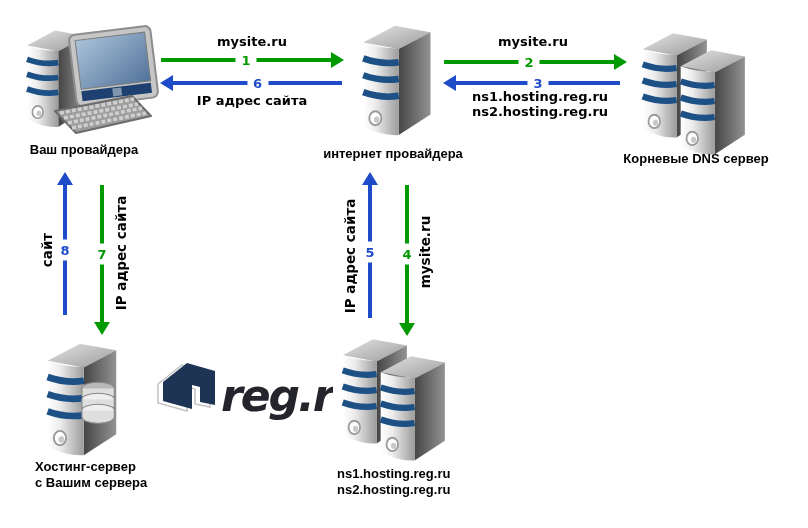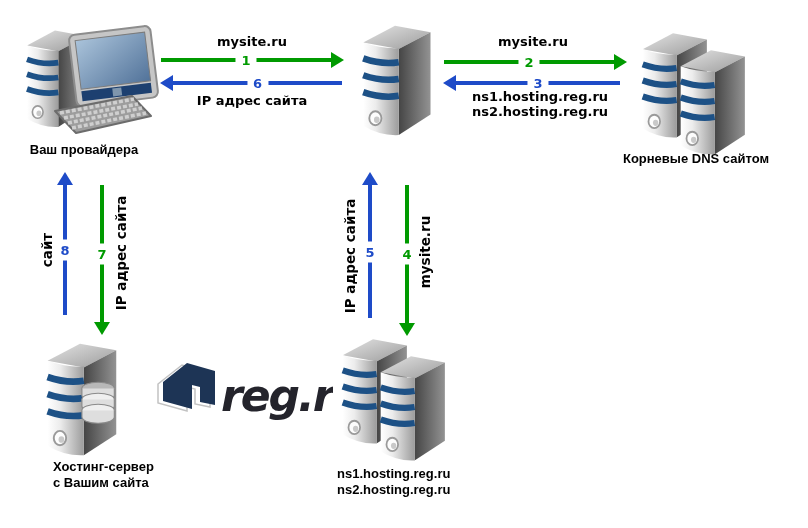--- a/index.html
+++ b/index.html
@@ -148,27 +148,28 @@
       <polygon points="5,26 29,7 57,15 57,49 42,46 42,31 34,29 34,53 5,45" fill="#ffffff" stroke="#c2c2c2" stroke-width="1.5"></polygon>
       <polygon points="10,24 34,5 62,13 62,47 47,44 47,29 39,27 39,51 10,43" fill="#1d3455"></polygon>
     </g>
     <text class="logo-text" x="68" y="53" font-size="44" fill="#24242c">reg.ru</text>
   </svg>
 
   <div class="caption centered" style="left:84px;top:142px">
     <div>Ваш провайдера</div>
   </div>
   <div class="caption centered" style="left:393px;top:146px">
+    <div>интернет провайдера</div>
   </div>
   <div class="caption centered" style="left:696px;top:151px">
-    <div>Корневые DNS сайтом</div>
-  </div>
-  <div class="caption" style="left:53px;top:459px">
+    <div>Корневые DNS сервер</div>
+  </div>
+  <div class="caption" style="left:35px;top:459px">
     <div>Хостинг-сервер</div>
-    <div>с Вашим сайта</div>
+    <div>с Вашим сервера</div>
   </div>
   <div class="caption" style="left:337px;top:466px">
     <div>ns1.hosting.reg.ru</div>
     <div>ns2.hosting.reg.ru</div>
   </div>
 
   <div class="alabel" style="left:252px;top:35px">mysite.ru</div>
   <div class="arrow harrow green" style="left:161px;top:58px;width:170px">
     <span class="head head-right"></span>
     <span class="num">1</span>

